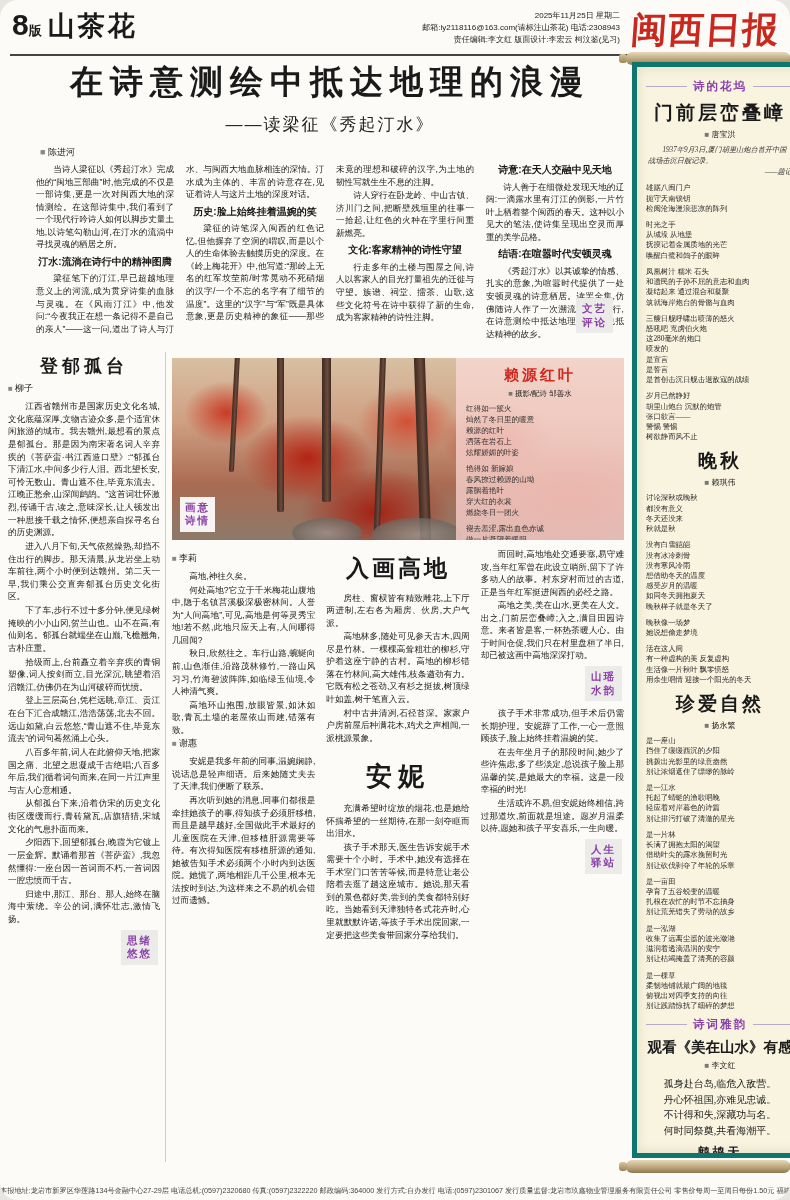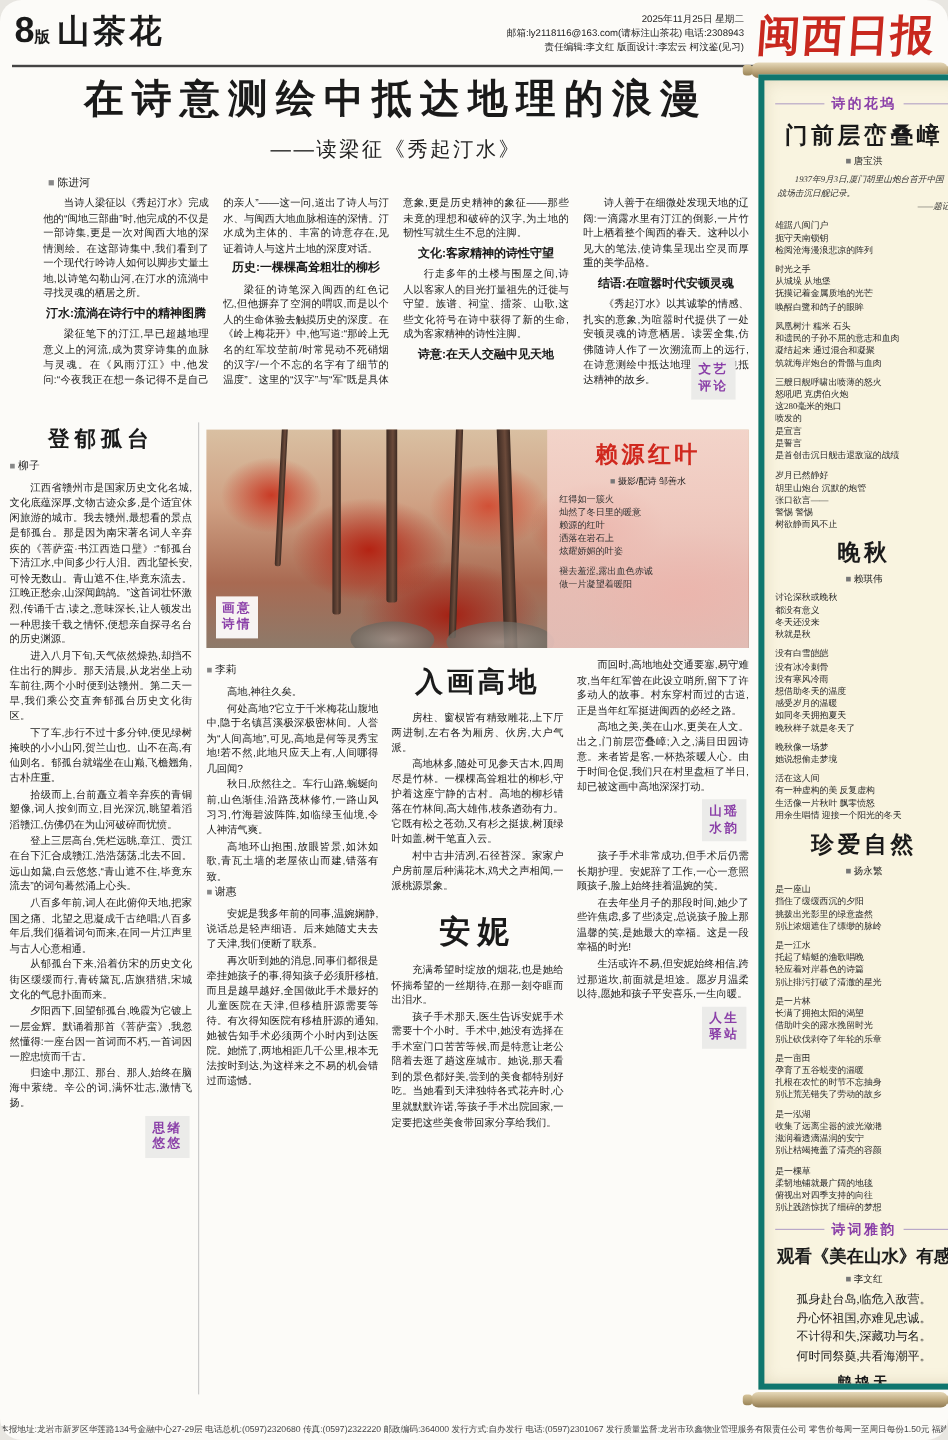--- a/index.html
+++ b/index.html
@@ -61,21 +61,21 @@
       radial-gradient(120px 70px at 88% 75%, rgba(200,60,40,.7), rgba(200,60,40,0) 75%),
       linear-gradient(180deg,#d9c0a2 0%,#cfa083 35%,#a96a52 70%,#8d7a6a 100%);
   }
   .trunk { position:absolute; top:-6px; background:linear-gradient(90deg,#3c2a22,#6b4a3a 60%,#3c2a22); border-radius:2px; }
   .rock { position:absolute; background:radial-gradient(closest-side,#9d948c,#6e675f); border-radius:50%; opacity:.8; }
   .photo-label { position:absolute; left:8px; bottom:8px; background:rgba(255,255,255,.92);
     color:#8a3fa8; font-weight:bold; font-size:10.5px; line-height:1.3; padding:4px 5px; letter-spacing:2px; text-align:center; }
   .photo-poem { position:absolute; right:0; top:0; bottom:0; width:168px;
     background:linear-gradient(180deg, rgba(248,216,210,.82), rgba(244,202,196,.82));
     padding:8px 10px 4px; overflow:hidden; }
-  .pp-title { color:#d0281e; font-weight:900; font-size:19px; letter-spacing:3px; text-align:center;
+  .pp-title { color:#d0281e; font-weight:900; font-size:15px; letter-spacing:3px; text-align:center;
     font-family:"Liberation Serif","DejaVu Serif",serif; }
   .pp-byline { font-size:7.5px; margin:4px 0 4px; text-align:center; }
   .pp-byline::before { content:"■ "; color:#777; }
   .photo-poem .stanza { margin-bottom:5px; }
   .photo-poem .pline { font-size:7.6px; line-height:1.45; color:#333; }
 
   
   .midband { position:absolute; left:172px; top:548px; width:452px; height:614px; display:flex; gap:11px; overflow:hidden; }
   .ncol { flex:1; font-size:8.6px; line-height:1.46; overflow:hidden; }
   .ncol .t-p { margin-bottom:1px; }
@@ -136,22 +136,23 @@
 
   <div class="main-art">
     <div class="main-title">在诗意测绘中抵达地理的浪漫</div>
     <div class="main-sub">——读梁征《秀起汀水》</div>
     <div class="main-byline">陈进河</div>
     <div class="mc-flow">
 
     <div class="blk t-p">当诗人梁征以《秀起汀水》完成他的“闽地三部曲”时,他完成的不仅是一部诗集,更是一次对闽西大地的深情测绘。在这部诗集中,我们看到了一个现代行吟诗人如何以脚步丈量土地,以诗笔勾勒山河,在汀水的流淌中寻找灵魂的栖居之所。</div>
         <div class="blk t-h">汀水:流淌在诗行中的精神图腾</div>
         <div class="blk t-p">梁征笔下的汀江,早已超越地理意义上的河流,成为贯穿诗集的血脉与灵魂。在《风雨汀江》中,他发问:“今夜我正在想一条记得不是自己的亲人”——这一问,道出了诗人与汀水、与闽西大地血脉相连的深情。汀水成为主体的、丰富的诗意存在,见证着诗人与这片土地的深度对话。</div>
-        <div class="blk t-h">历史:一棵棵高耸粗壮的柳杉</div>
+        <div class="blk t-h">历史:脸上始终挂着温婉的笑</div>
         <div class="blk t-p">梁征的诗笔深入闽西的红色记忆,但他摒弃了空洞的喟叹,而是以个人的生命体验去触摸历史的深度。在《岭上梅花开》中,他写道:“那岭上无名的红军坟茔前/时常晃动不死硝烟的汉字/一个不忘的名字有了细节的温度”。这里的“汉字”与“军”既是具体意象,更是历史精神的象征——那些未竟的理想和破碎的汉字,为土地的韧性写就生生不息的注脚。</div>
+        <div class="blk t-p">诗人穿行在卧龙岭、中山古镇、济川门之间,把断壁残垣里的往事一一拾起,让红色的火种在字里行间重新燃亮。</div>
         <div class="blk t-h">文化:客家精神的诗性守望</div>
         <div class="blk t-p">行走多年的土楼与围屋之间,诗人以客家人的目光打量祖先的迁徙与守望。族谱、祠堂、擂茶、山歌,这些文化符号在诗中获得了新的生命,成为客家精神的诗性注脚。</div>
         <div class="blk t-h">诗意:在天人交融中见天地</div>
         <div class="blk t-p">诗人善于在细微处发现天地的辽阔:一滴露水里有汀江的倒影,一片竹叶上栖着整个闽西的春天。这种以小见大的笔法,使诗集呈现出空灵而厚重的美学品格。</div>
         <div class="blk t-h">结语:在喧嚣时代安顿灵魂</div>
         <div class="blk t-p">《秀起汀水》以其诚挚的情感、扎实的意象,为喧嚣时代提供了一处安顿灵魂的诗意栖居。读罢全集,仿佛随诗人作了一次溯流而上的远行,在诗意测绘中抵达地理的浪漫,也抵达精神的故乡。</div>
       </div>
   </div>
   <div class="tagbox tag-wenyi">
     <span>文艺</span><br><span>评论</span>
@@ -194,20 +195,27 @@
       <div>
 
       <div class="stanza">
             <div class="pline">红得如一簇火</div>
             <div class="pline">灿然了冬日里的暖意</div>
             <div class="pline">赖源的红叶</div>
             <div class="pline">洒落在岩石上</div>
             <div class="pline">炫耀娇媚的叶姿</div>
           </div>
           <div class="stanza">
+            <div class="pline">艳得如 新嫁娘</div>
+            <div class="pline">春风撩过赖源的山坳</div>
+            <div class="pline">露胭着艳叶</div>
+            <div class="pline">穿大红的衣裳</div>
+            <div class="pline">燃烧冬日一团火</div>
+          </div>
+          <div class="stanza">
             <div class="pline">褪去羞涩,露出血色赤诚</div>
             <div class="pline">做一片凝望着暖阳</div>
           </div>
         </div>
     </div>
   </div>
 
   <div class="midband">
     <div class="ncol">
       <div class="byline">李莉</div>

